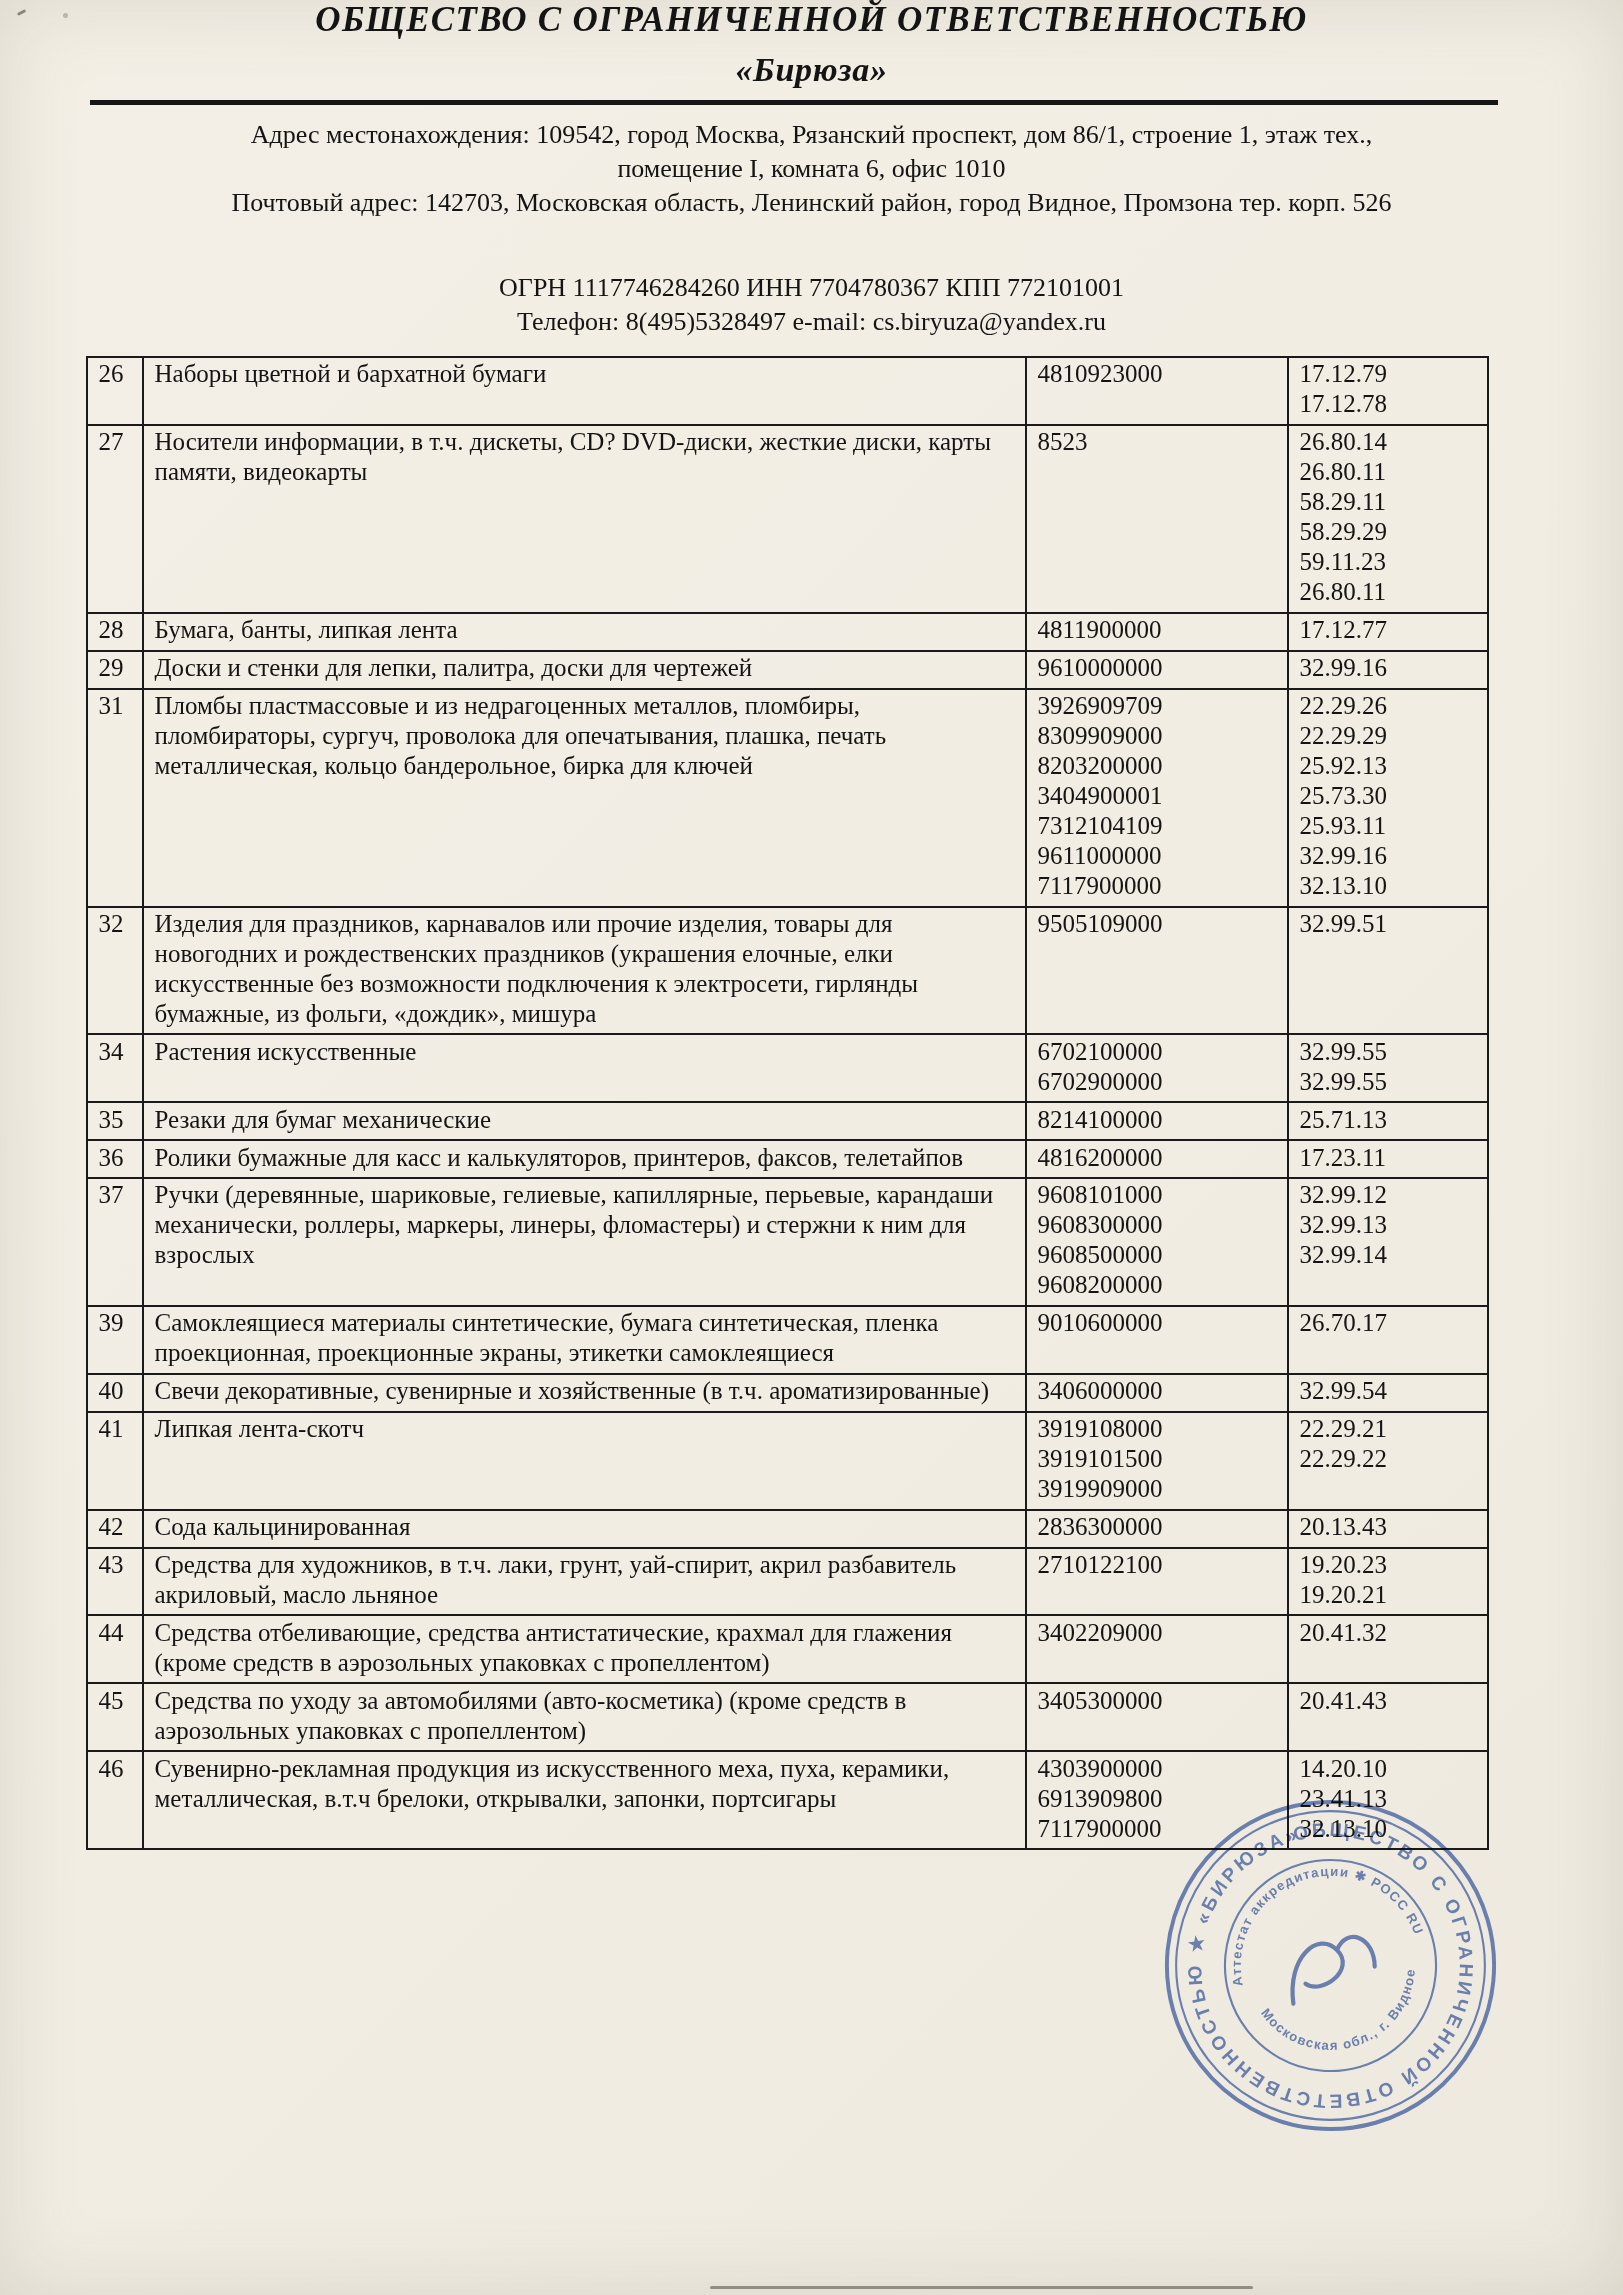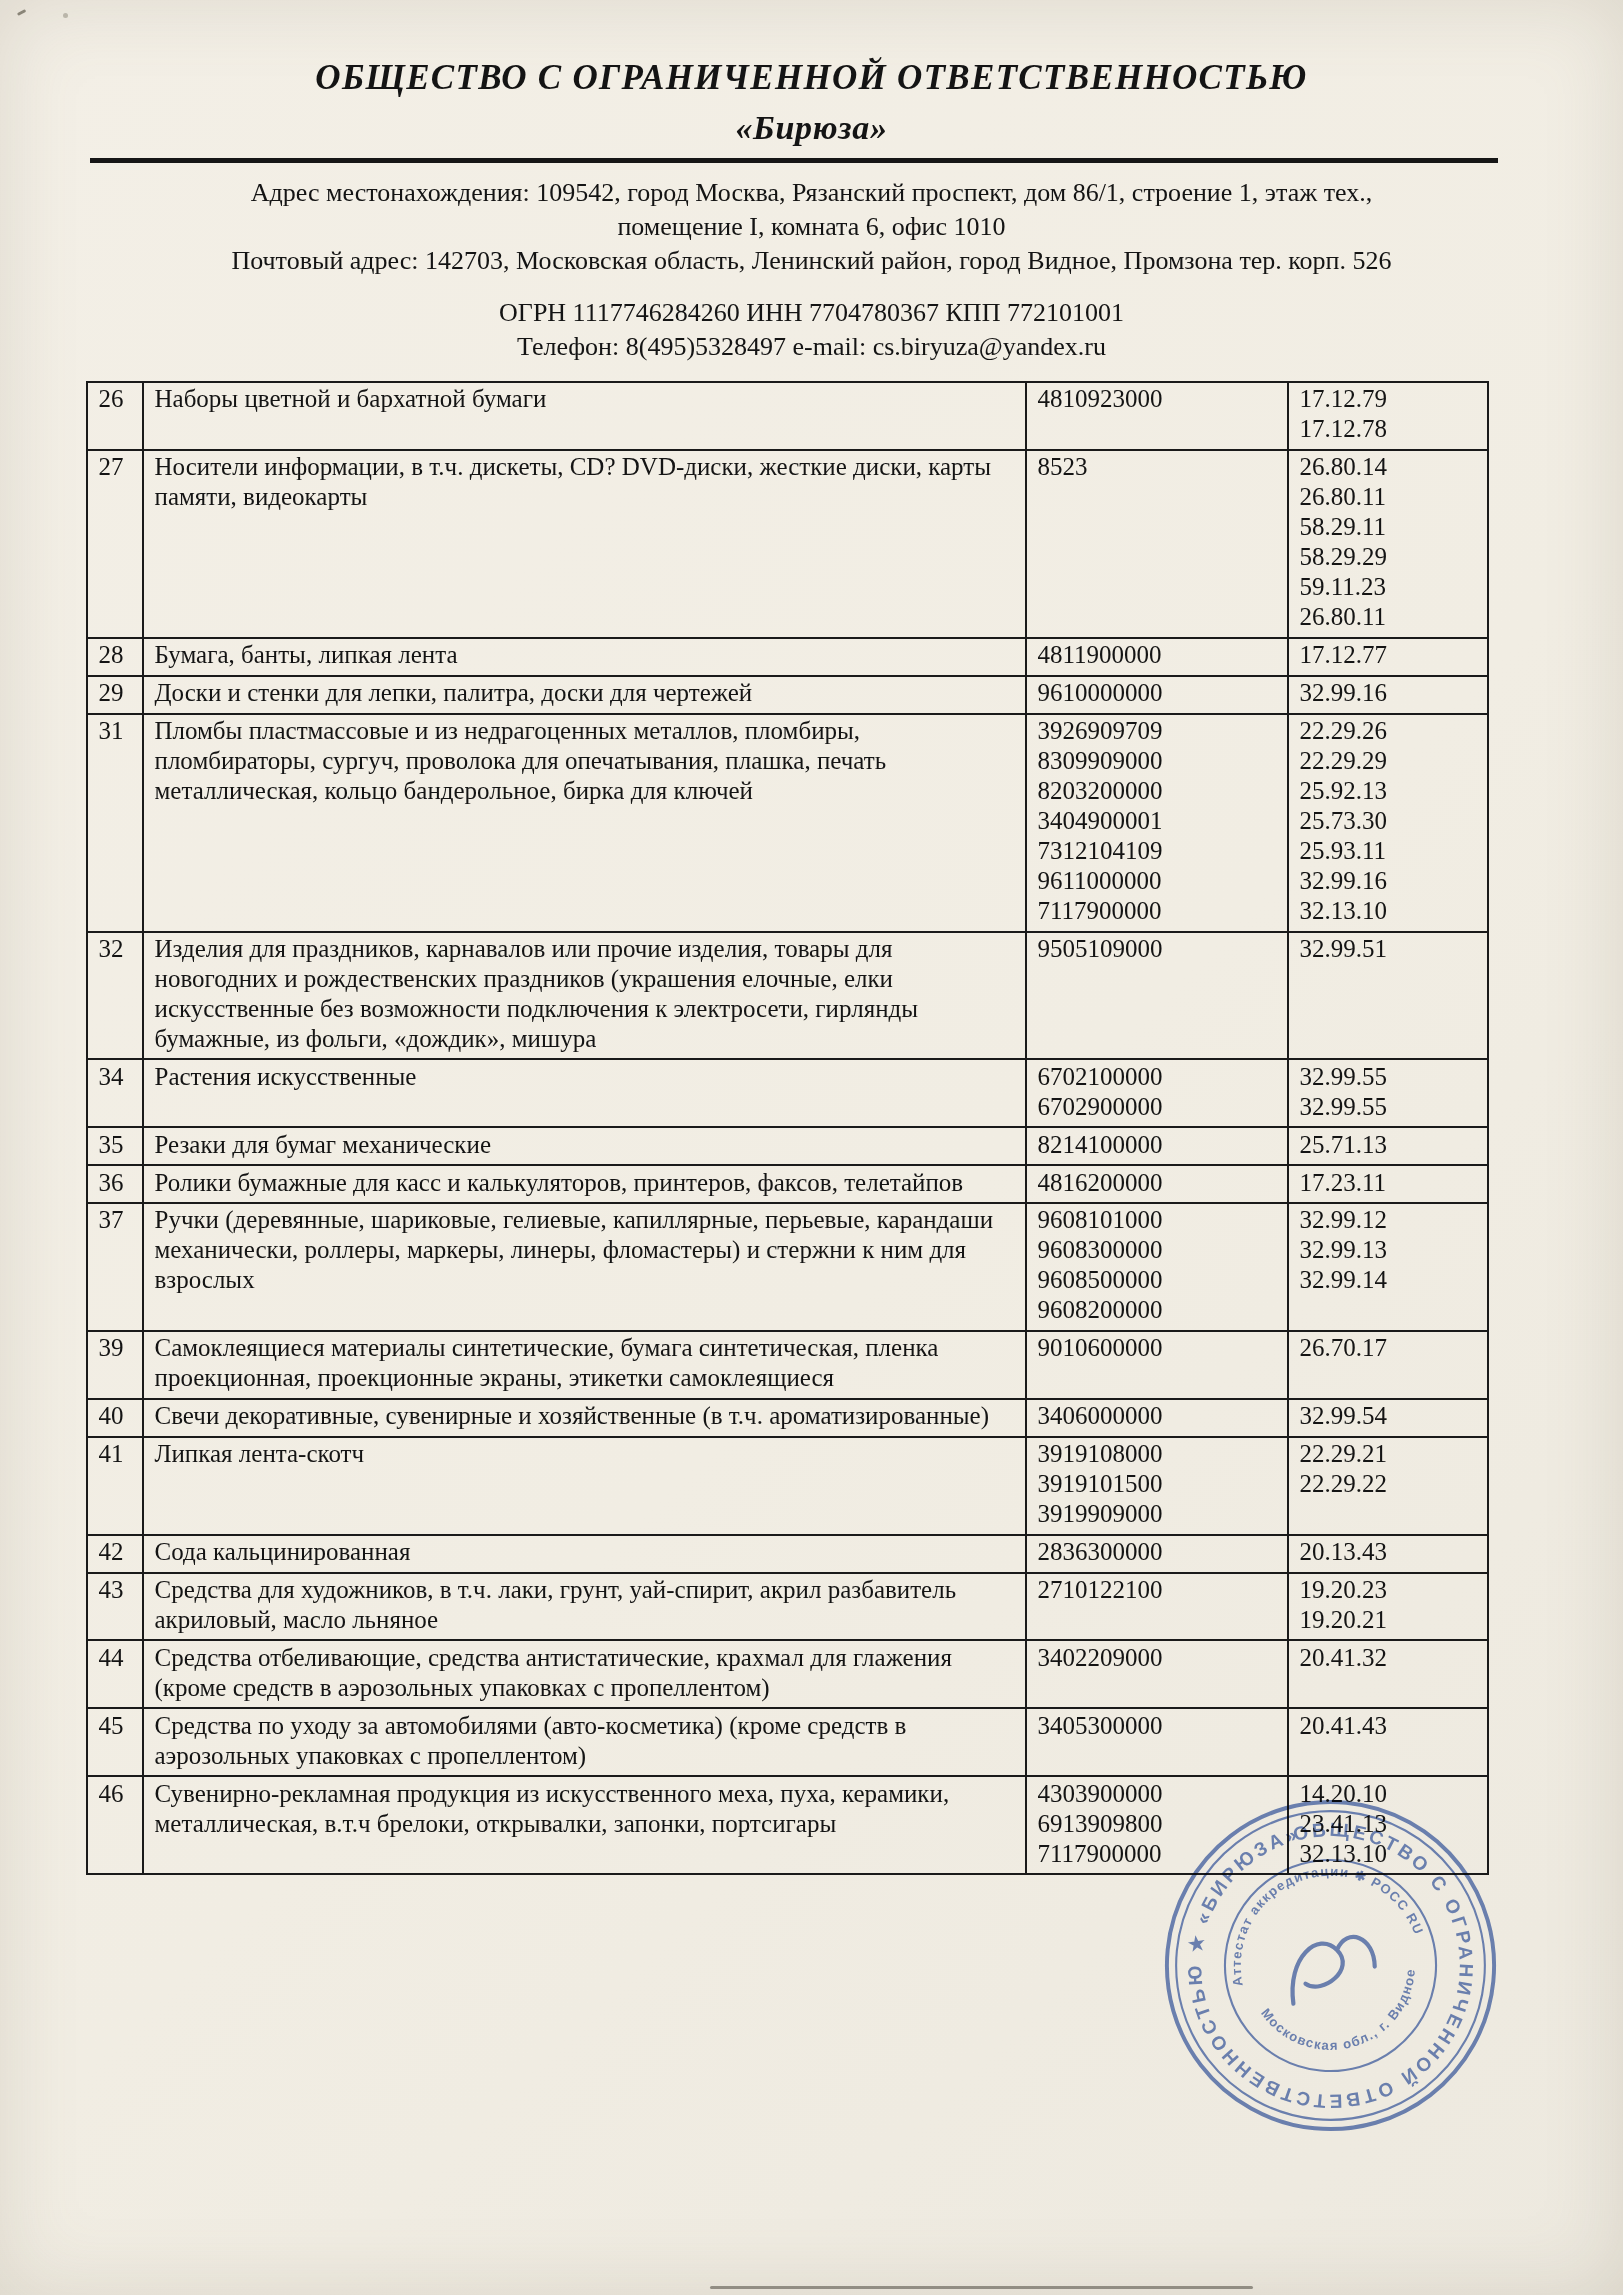--- a/index.html
+++ b/index.html
@@ -11,35 +11,35 @@
     overflow:hidden;
   }
   .page{
     position:relative;
     width:1623px;height:2295px;
     background:linear-gradient(135deg,#f3efe6 0%,#f1ede3 55%,#ede9df 100%);
     box-shadow:inset 0 0 79px rgba(120,110,90,.18);
     overflow:hidden;
   }
   
-  .header{padding-top:58px;text-align:center;}
+  .header{text-align:center;}
   .org-type{
     font-size:35px;font-weight:bold;font-style:italic;letter-spacing:1.3px;
   }
   .org-name{
     font-size:34px;font-weight:bold;font-style:italic;margin-top:11px;letter-spacing:0.7px;
   }
   .header-rule{
     height:5.2px;background:#161616;margin:10.5px 0 13px 90px;width:1408px;
   }
   .addr-block{
     text-align:center;font-size:26px;line-height:1.32;
     max-width:1230px;margin:0 auto;
   }
-  .reg-line{text-align:center;font-size:26px;margin-top:19px;font-family:Liberation Serif, serif;}
+  .reg-line{text-align:center;font-size:26px;margin-top:52px;font-family:Liberation Serif, serif;}
   .contact-line{text-align:center;font-size:26px;margin-top:3.9px;}
   
   table.doc-table{
     border-collapse:collapse;
     margin:19.6px 0 0 86px;
     width:1400px;
     font-size:25px;line-height:1.2;
     table-layout:fixed;
   }
   table.doc-table td{

